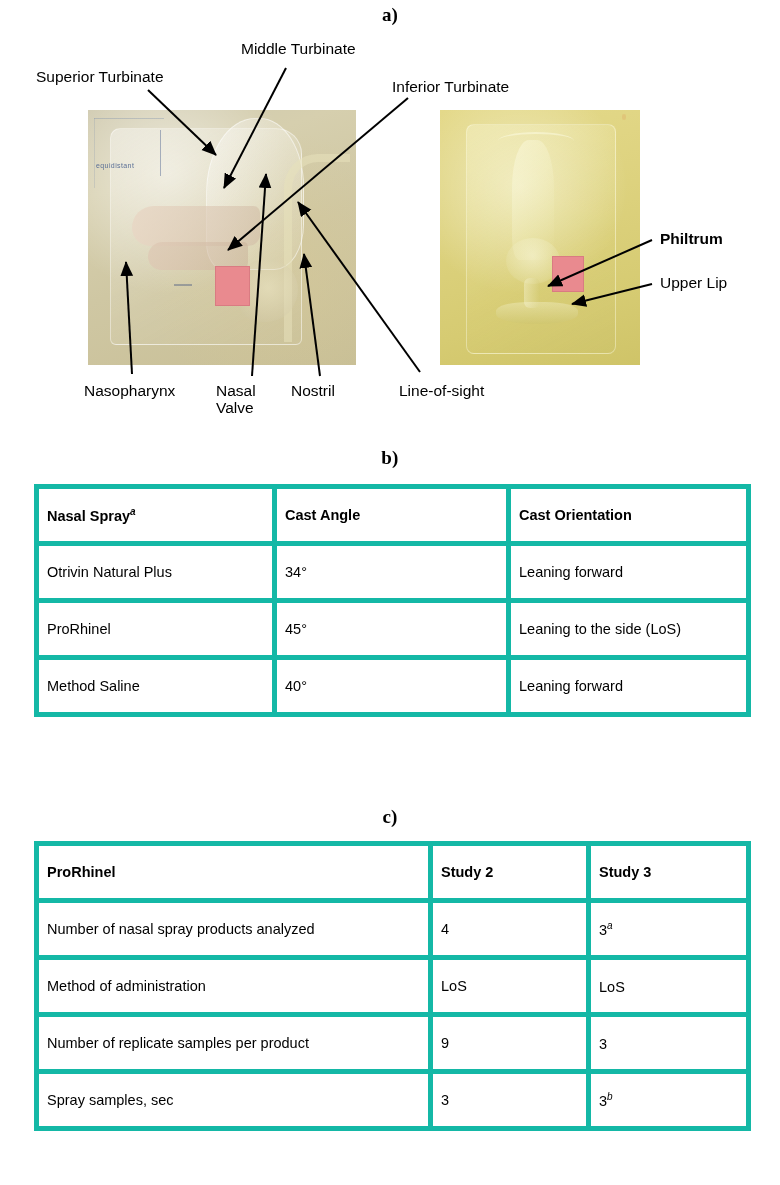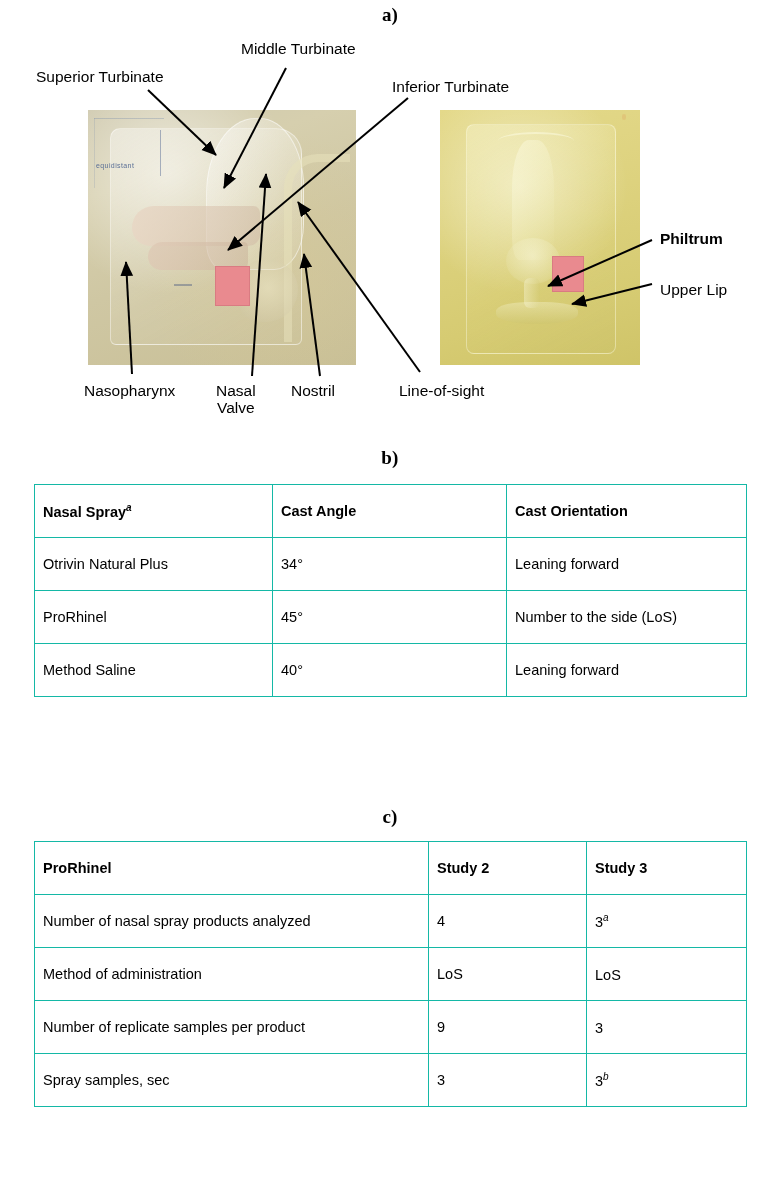--- a/index.html
+++ b/index.html
@@ -227,21 +227,21 @@
   }
 
   
   table.paper-table {
     position: absolute;
     border-collapse: collapse;
     font-family: "Liberation Sans", sans-serif;
     table-layout: fixed;
   }
   table.paper-table td, table.paper-table th {
-    border: 1px solid #14b8a6;
+    border: 5px solid #14b8a6;
     text-align: left;
     vertical-align: middle;
     font-size: 14.5px;
     padding: 0 8px;
   }
   table.paper-table th {
     font-weight: bold;
   }
 
   
@@ -340,26 +340,26 @@
 
       <line x1="652" y1="204" x2="548" y2="250" stroke="#000" stroke-width="2" marker-end="url(#ah)"></line>
 
       <line x1="652" y1="248" x2="572" y2="268" stroke="#000" stroke-width="2" marker-end="url(#ah)"></line>
     </svg>
 
     <div class="callout" style="left:36px; top:32px;">Superior Turbinate</div>
     <div class="callout" style="left:241px; top:4px;">Middle Turbinate</div>
     <div class="callout" style="left:392px; top:42px;">Inferior Turbinate</div>
     <div class="callout" style="left:84px; top:346px;">Nasopharynx</div>
-    <div class="callout" style="left:216px; top:346px; text-align:center;">Nasal
+    <div class="callout" style="left:216px; top:346px; text-align:left;">Nasal
 Valve</div>
     <div class="callout" style="left:291px; top:346px;">Nostril</div>
     <div class="callout" style="left:399px; top:346px;text-align:right;">Line-of-sight</div>
     <div class="callout" style="left:660px; top:194px;font-weight:bold;">Philtrum</div>
-    <div class="callout" style="left:660px; top:238px;margin-top:7px;">Upper Lip</div>
+    <div class="callout" style="left:660px; top:238px;">Upper Lip</div>
   </div>
 
   <div class="panel-label" id="label-b">b)</div>
 
   <table class="paper-table" id="table-b">
     <colgroup>
       <col class="col1">
         <col class="col2">
         <col class="col3">
     </colgroup>
@@ -372,21 +372,21 @@
     </thead>
     <tbody>
       <tr>
         <td>Otrivin Natural Plus</td>
         <td>34°</td>
         <td>Leaning forward</td>
       </tr>
       <tr>
         <td>ProRhinel</td>
         <td>45°</td>
-        <td>Number to the side (LoS)</td>
+        <td>Leaning to the side (LoS)</td>
       </tr>
       <tr>
         <td>Method Saline</td>
         <td>40°</td>
         <td>Leaning forward</td>
       </tr>
     </tbody>
   </table>
 
 

